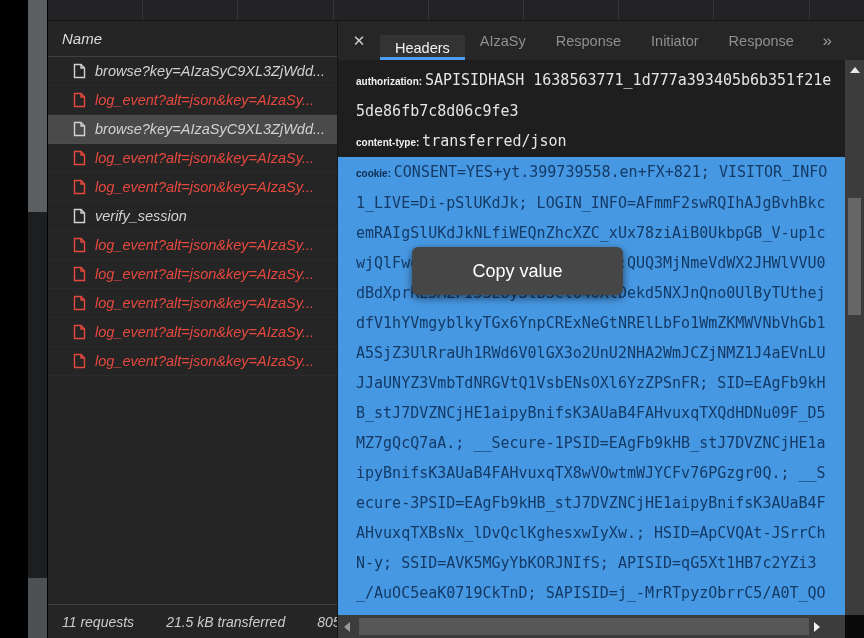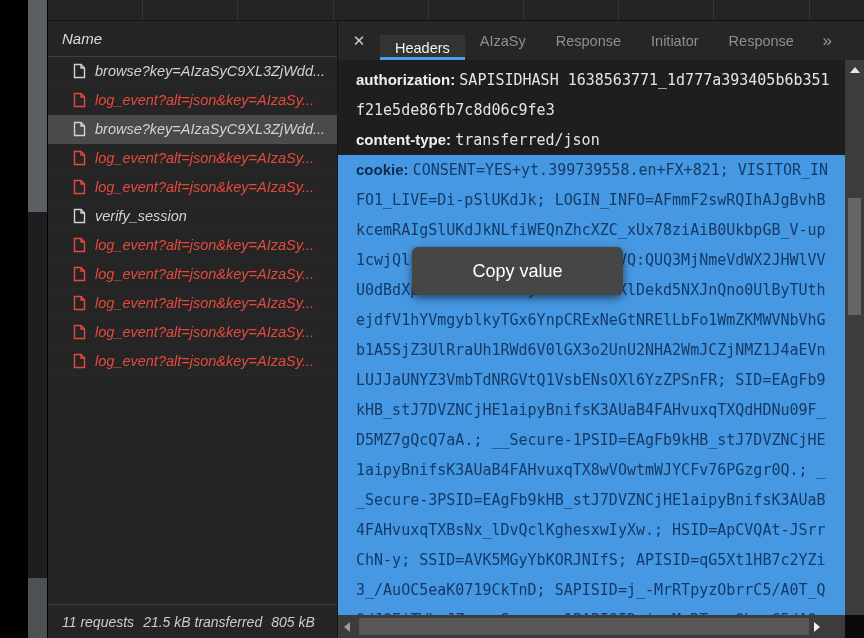--- a/index.html
+++ b/index.html
@@ -24,36 +24,36 @@
               border-right:1px solid #151516;box-sizing:border-box;overflow:hidden;font-style:italic;}
   .name-header{height:35px;border-bottom:1px solid #3f3f40;display:flex;align-items:center;
                padding-left:14px;color:#dcdcdc;font-size:15px;}
   .req-row{height:29px;display:flex;align-items:center;gap:9px;padding-left:25px;
            font-size:14.5px;color:#d2d2d2;box-sizing:border-box;border-bottom:1px solid rgba(255,255,255,0.025);
            white-space:nowrap;overflow:hidden;}
   .req-row.error{color:#e5493e;}
   .req-row.selected{background:#4a4a4a;}
   .file-icon{flex:0 0 auto;display:flex;align-items:center;}
   .summary-bar{position:absolute;left:0;bottom:0;width:100%;height:34px;background:#252526;
-               border-top:1px solid #3f3f40;display:flex;align-items:center;gap:9px;
+               border-top:1px solid #3f3f40;display:flex;align-items:center;gap:32px;
                padding-left:14px;font-size:14px;color:#cccccc;white-space:nowrap;overflow:hidden;box-sizing:border-box;}
 
   
   .right-panel{position:absolute;left:290px;top:21px;width:526px;height:617px;background:#1e1e1e;overflow:hidden;}
   .tabbar{height:39px;background:#262627;display:flex;align-items:stretch;}
   .close-btn{width:42px;display:flex;align-items:center;justify-content:center;color:#cccccc;font-size:15px;cursor:default;}
   .tab{padding:0 15px;display:flex;align-items:center;font-size:14.5px;color:#8f8f8f;position:relative;}
   .tab.active{background:#333333;color:#f2f2f2;margin-top:14px;}
   .tab.active::after{content:"";position:absolute;left:0;right:0;bottom:0;height:3px;background:var(--accent,#4a9df0);}
   .tab-overflow{margin-left:auto;margin-right:32px;align-self:center;color:#9a9a9a;font-size:17px;}
 
   .content{position:absolute;top:39px;left:0;width:507px;height:555px;overflow:hidden;
            padding:5px 12px 0 18px;box-sizing:border-box;}
   .kv{line-height:29px;word-break:break-all;}
-  .hname{font-weight:bold;font-size:15px;color:#f0f0f0;}
+  .hname{font-weight:bold;font-size:10px;color:#f0f0f0;}
   .hval{font-family:"DejaVu Sans Mono",monospace;font-size:15px;color:#e4e4e4;}
   .kv.selected{background:var(--selblue,#4798e3);margin:0 -12px 0 -18px;padding:0 12px 0 18px;}
   .kv.selected .hname{color:#0d2b4e;}
   .kv.selected .hval{color:#143a66;}
 
   
   .vscroll{position:absolute;top:39px;right:0;width:19px;height:573px;background:#3c3c3c;}
   .vthumb{position:absolute;left:3px;width:13px;top:138px;height:117px;background:#666667;}
   .sb-btn{position:absolute;left:0;width:19px;height:16px;display:flex;align-items:center;justify-content:center;}
   .hscroll{position:absolute;left:0;bottom:0;width:507px;height:23px;background:#3c3c3c;}

